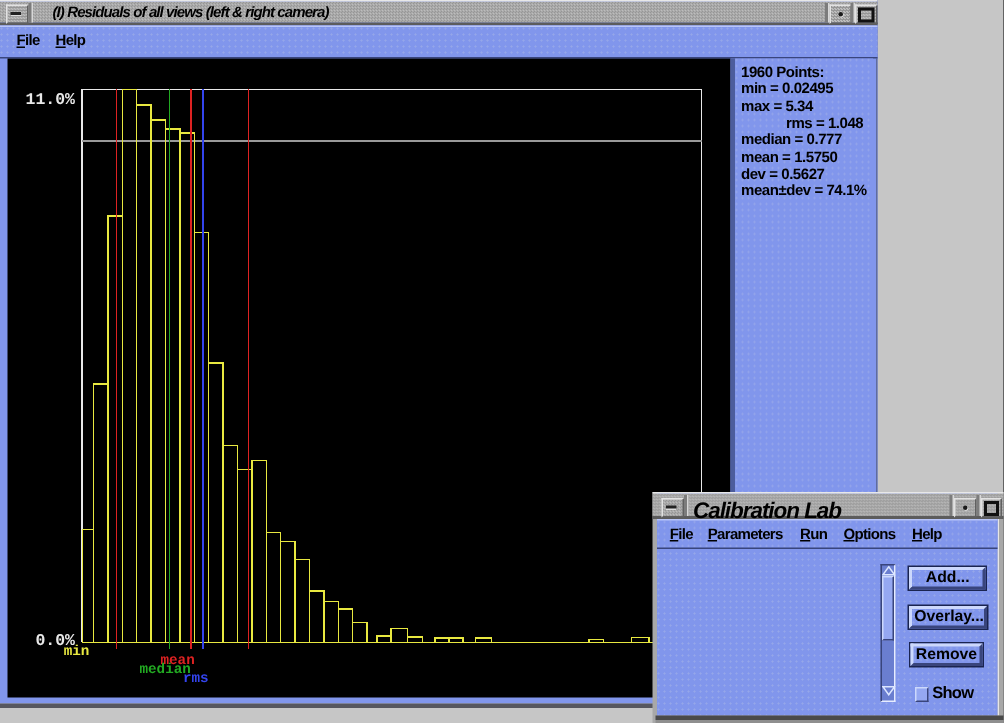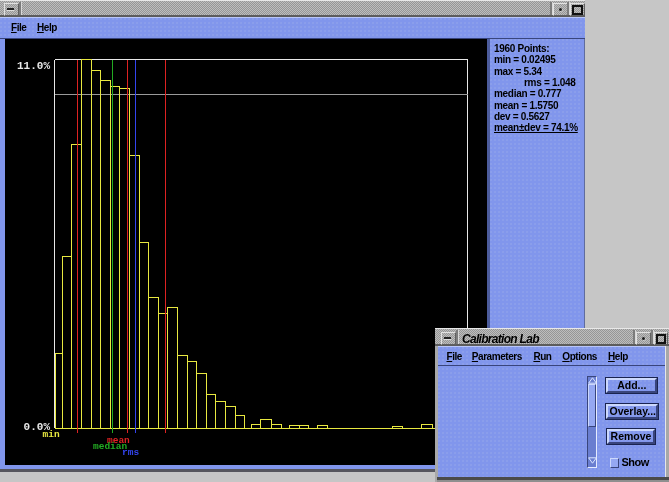--- a/index.html
+++ b/index.html
@@ -38,20 +38,21 @@
 </head>
 <body>
 
 <div id="mw" class="win">
 
   <div id="mw-title" class="stip">
     <div class="mbtn stip" style="left:4px;top:2px;width:13px;height:11px;">
       <div style="position:absolute;left:2px;top:4px;width:7px;height:2px;background:#222;border-bottom:1px solid #ddd;"></div>
     </div>
     <div class="groove" style="left:19px;"></div>
+    <div class="titletext" style="left:35px;top:2px;font-size:10px;letter-spacing:-0.6px;">(I) Residuals of all views (left &amp; right camera)</div>
     <div class="groove" style="left:550px;"></div>
     <div class="mbtn stip" style="left:553px;top:2px;width:13px;height:11px;">
       <div style="position:absolute;left:4.5px;top:3.5px;width:3px;height:3px;background:#1a1a1a;border-radius:50%;box-shadow:0.5px 0.5px 0 #e8e8e8;"></div>
     </div>
     <div class="groove" style="left:567px;"></div>
     <div class="mbtn stip" style="left:570px;top:2px;width:13px;height:11px;">
       <div style="position:absolute;left:1px;top:1px;width:7px;height:6px;border:2px solid #111;"></div>
     </div>
   </div>
 
@@ -64,21 +65,21 @@
   <div id="mw-sep"></div>
 
   <div id="mw-stats" class="bluedot">
     <div class="st" style="top:4px;">1960 Points:</div>
     <div class="st" style="top:15.3px;">min = 0.02495</div>
     <div class="st" style="top:26.6px;">max = 5.34</div>
     <div class="st" style="top:38px;padding-left:30px;">rms = 1.048</div>
     <div class="st" style="top:49.3px;">median = 0.777</div>
     <div class="st" style="top:60.6px;">mean = 1.5750</div>
     <div class="st" style="top:72px;">dev = 0.5627</div>
-    <div class="st" style="top:83.3px;text-decoration:underline;">mean±dev = 74.1%</div>
+    <div class="st" style="top:83.3px;">mean±dev = 74.1%</div>
   </div>
 
   <svg id="chart" width="482" height="423" viewBox="0 0 482 423" style="position:absolute;left:5px;top:39px;" shape-rendering="crispEdges">
     <path d="M49.8 20.5 L49.8 389.3 M49.8 20.5 L462.7 20.5 M462.7 20.5 L462.7 389.3" stroke="#e8e8e8" fill="none"></path>
     <path d="M49.8 55 L462.7 55" stroke="#9a9a9a" fill="none"></path>
 
     <g stroke="#e8e840" fill="none">
       <path d="M50 389.3 L50 314 L57.3 314 L57.3 389.3"></path>
       <path d="M57.3 389.3 L57.3 217 L66.9 217 L66.9 389.3"></path>
       <path d="M66.9 389.3 L66.9 105 L76.5 105 L76.5 389.3"></path>
@@ -132,21 +133,21 @@
   <div style="position:absolute;left:0;top:0;width:234px;height:154px;background:#a8a8a8;"></div>
   <div style="position:absolute;left:230px;top:18px;width:1px;height:131px;background:#e6e6e6;"></div>
   <div style="position:absolute;left:3px;top:0px;width:227px;height:149px;" class="bluedot"></div>
 
   <div class="stip" style="position:absolute;left:0px;top:0px;width:234px;height:18px;
        border-top:1px solid #e8e8e8;border-bottom:2px solid #5c5c5c;box-sizing:border-box;">
     <div class="mbtn stip" style="left:6px;top:3px;width:13px;height:11px;">
       <div style="position:absolute;left:2px;top:4px;width:7px;height:2px;background:#222;border-bottom:1px solid #ddd;"></div>
     </div>
     <div class="groove" style="left:21px;"></div>
-    <div class="titletext" style="left:27px;top:3px;font-size:12px;letter-spacing:-0.7px;">Calibration Lab</div>
+    <div class="titletext" style="left:27px;top:3px;font-size:15px;letter-spacing:-0.7px;">Calibration Lab</div>
     <div class="groove" style="left:198px;"></div>
     <div class="mbtn stip" style="left:201px;top:3px;width:13px;height:11px;">
       <div style="position:absolute;left:4.5px;top:3.5px;width:3px;height:3px;background:#1a1a1a;border-radius:50%;box-shadow:0.5px 0.5px 0 #e8e8e8;"></div>
     </div>
     <div class="groove" style="left:216px;"></div>
     <div class="mbtn stip" style="left:219px;top:3px;width:12px;height:11px;">
       <div style="position:absolute;left:1px;top:1px;width:6px;height:6px;border:2px solid #111;"></div>
     </div>
   </div>
 

